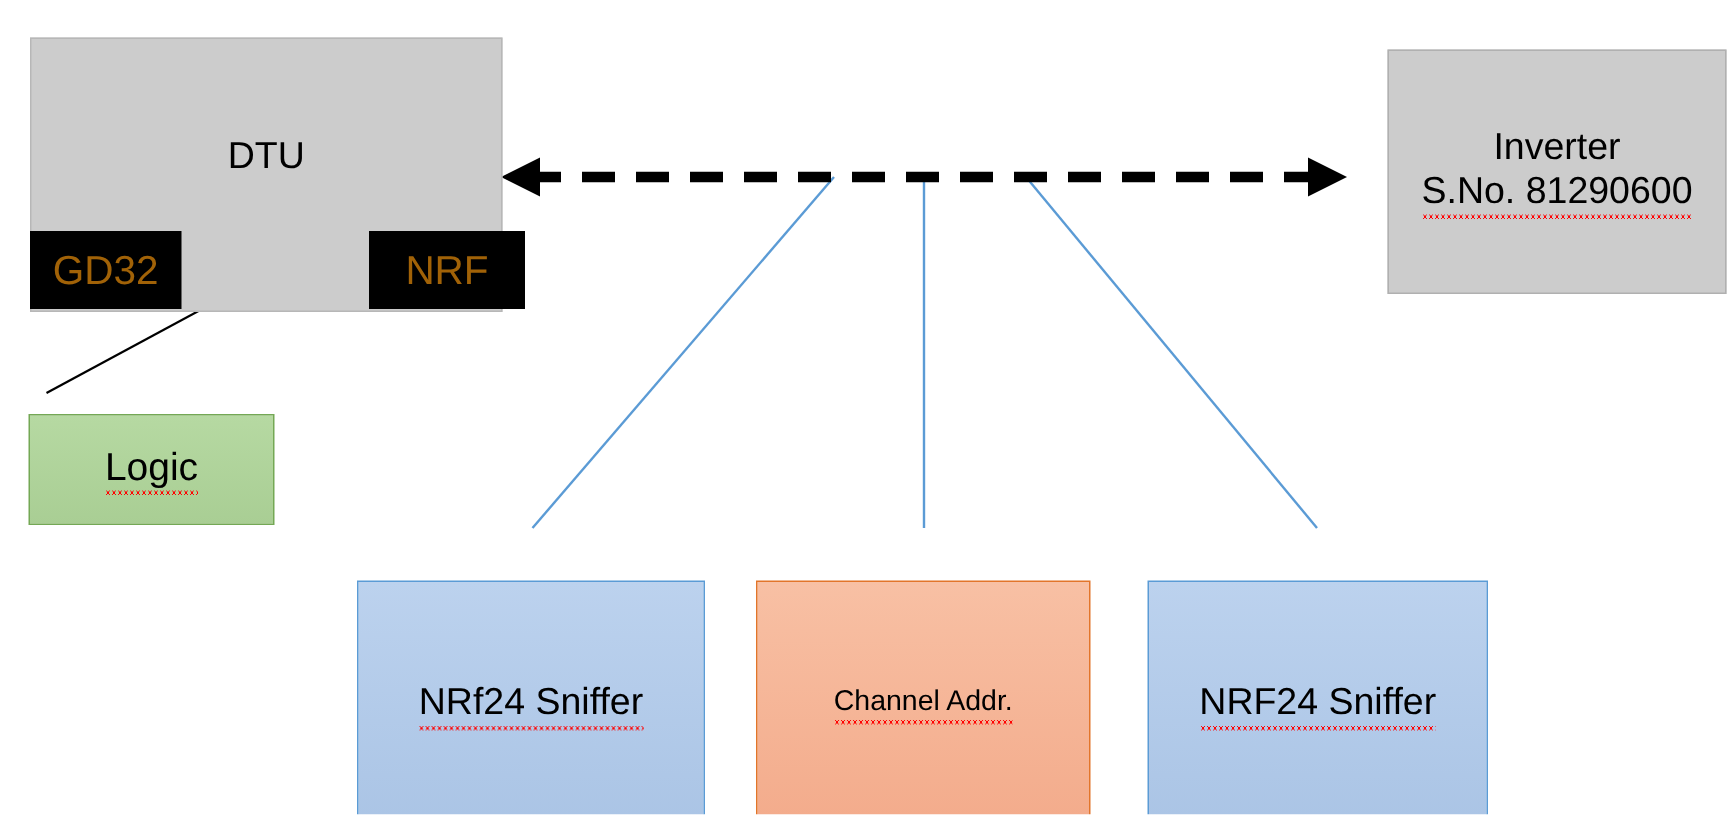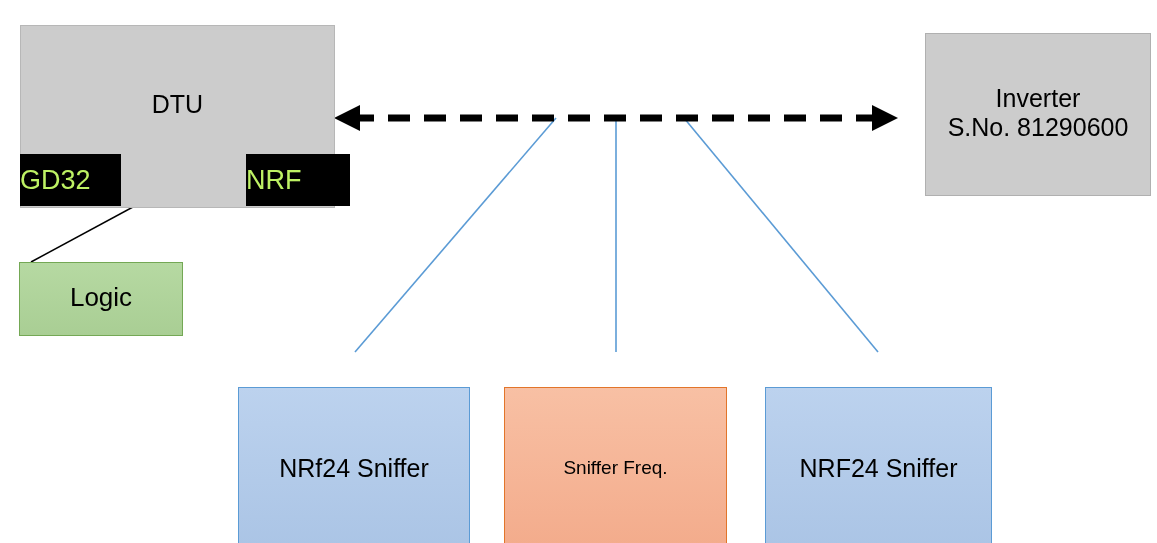--- a/index.html
+++ b/index.html
@@ -46,30 +46,31 @@
     background: #cccccc;
     border: 1px solid #b0b0b0;
     font-size: 25px;
     margin-left: 29px;
   }
   
   .chip {
     position: absolute;
     box-sizing: border-box;
     background: #000000;
-    color: #bef264;
+    color: #a16207;
     display: flex;
     align-items: center;
+    justify-content: center;
     font-size: 27px;
   }
   #gd32-box { left: 20px;  top: 154px; width: 101px; height: 52px; }
   #nrf-box  { left: 246px; top: 154px; width: 104px; height: 52px; }
   
   #logic-box {
-    left: 19px; top: 262px;
+    left: 19px; top: 276px;
     width: 164px; height: 74px;
     background: linear-gradient(180deg,#b6d9a2 0%, #a9ce94 100%);
     border: 1px solid #74a855;
     font-size: 26px;
   }
   
   .device {
     font-size: 25px;
     margin-top: 35px;
   }
@@ -155,20 +156,20 @@
   <div class="box" id="inverter-box">
     <span class="line">Inverter</span>
     <span class="line sq">S.No. 81290600</span>
   </div>
 
   <div class="box device" id="sniffer-left">
     <span class="line sq">NRf24 Sniffer</span>
   </div>
 
   <div class="box device" id="hackrf-box">
-    <span class="line sub sq">Sniffer Freq.</span>
+    <span class="line sub sq">Channel Addr.</span>
   </div>
 
   <div class="box device" id="sniffer-right">
     <span class="line sq">NRF24 Sniffer</span>
   </div>
 
 </div>
 
 </body></html>

